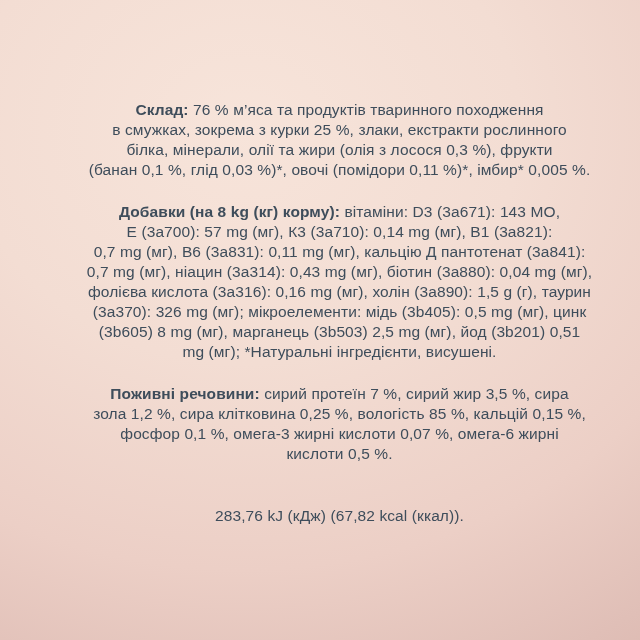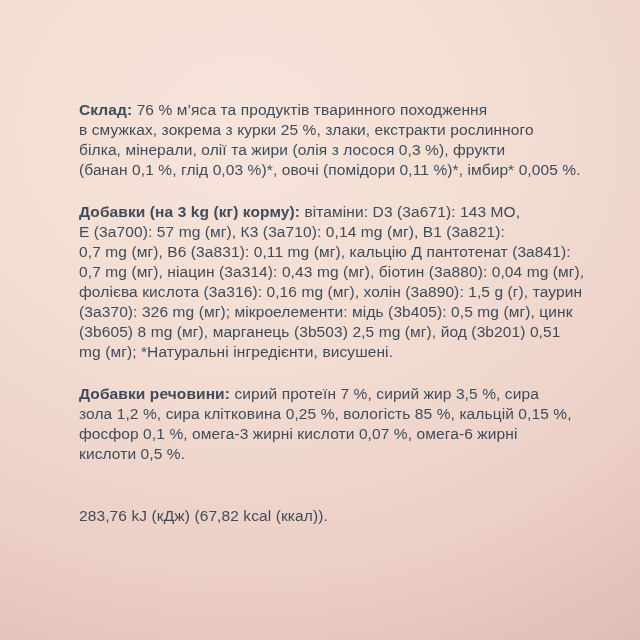--- a/index.html
+++ b/index.html
@@ -18,20 +18,21 @@
                 #e0bfb7 80%,
                 #d7b0a8 100%);
     font-family: "Liberation Sans", "DejaVu Sans", sans-serif;
     color: #3e4d5b;
   }
   .label-sheet {
     box-sizing: border-box;
     width: 640px;
     height: 640px;
     padding: 100px 40px 0 79px;
+    text-align: center;
   }
   .para {
     margin: 0 0 22px 0;
     font-size: 15.5px;
     line-height: 20px;
     letter-spacing: 0.1px;
     white-space: pre;      
   }
   .para strong {
     font-weight: bold;
@@ -41,30 +42,30 @@
 </head>
 <body>
 
 <div class="label-sheet">
 
   <p class="para"><strong>Склад:</strong><span> 76 % м’яса та продуктів тваринного походження
 в смужках, зокрема з курки 25 %, злаки, екстракти рослинного
 білка, мінерали, олії та жири (олія з лосося 0,3 %), фрукти
 (банан 0,1 %, глід 0,03 %)*, овочі (помідори 0,11 %)*, імбир* 0,005 %.</span></p>
 
-  <p class="para"><strong>Добавки (на 3 kg (кг) корму):</strong><span> вітаміни: D3 (3а671): 143 МО,
+  <p class="para"><strong>Добавки (на 8 kg (кг) корму):</strong><span> вітаміни: D3 (3а671): 143 МО,
 Е (3а700): 57 mg (мг), К3 (3а710): 0,14 mg (мг), В1 (3а821):
 0,7 mg (мг), В6 (3а831): 0,11 mg (мг), кальцію Д пантотенат (3а841):
 0,7 mg (мг), ніацин (3а314): 0,43 mg (мг), біотин (3а880): 0,04 mg (мг),
 фолієва кислота (3а316): 0,16 mg (мг), холін (3а890): 1,5 g (г), таурин
 (3а370): 326 mg (мг); мікроелементи: мідь (3b405): 0,5 mg (мг), цинк
 (3b605) 8 mg (мг), марганець (3b503) 2,5 mg (мг), йод (3b201) 0,51
 mg (мг); *Натуральні інгредієнти, висушені.</span></p>
 
-  <p class="para"><strong>Добавки речовини:</strong><span> сирий протеїн 7 %, сирий жир 3,5 %, сира
+  <p class="para"><strong>Поживні речовини:</strong><span> сирий протеїн 7 %, сирий жир 3,5 %, сира
 зола 1,2 %, сира клітковина 0,25 %, вологість 85 %, кальцій 0,15 %,
 фосфор 0,1 %, омега-3 жирні кислоти 0,07 %, омега-6 жирні
 кислоти 0,5 %.</span></p>
 
   <p class="para"><span>
 283,76 kJ (кДж) (67,82 kcal (ккал)).</span></p>
 
 </div>
 
 </body></html>

